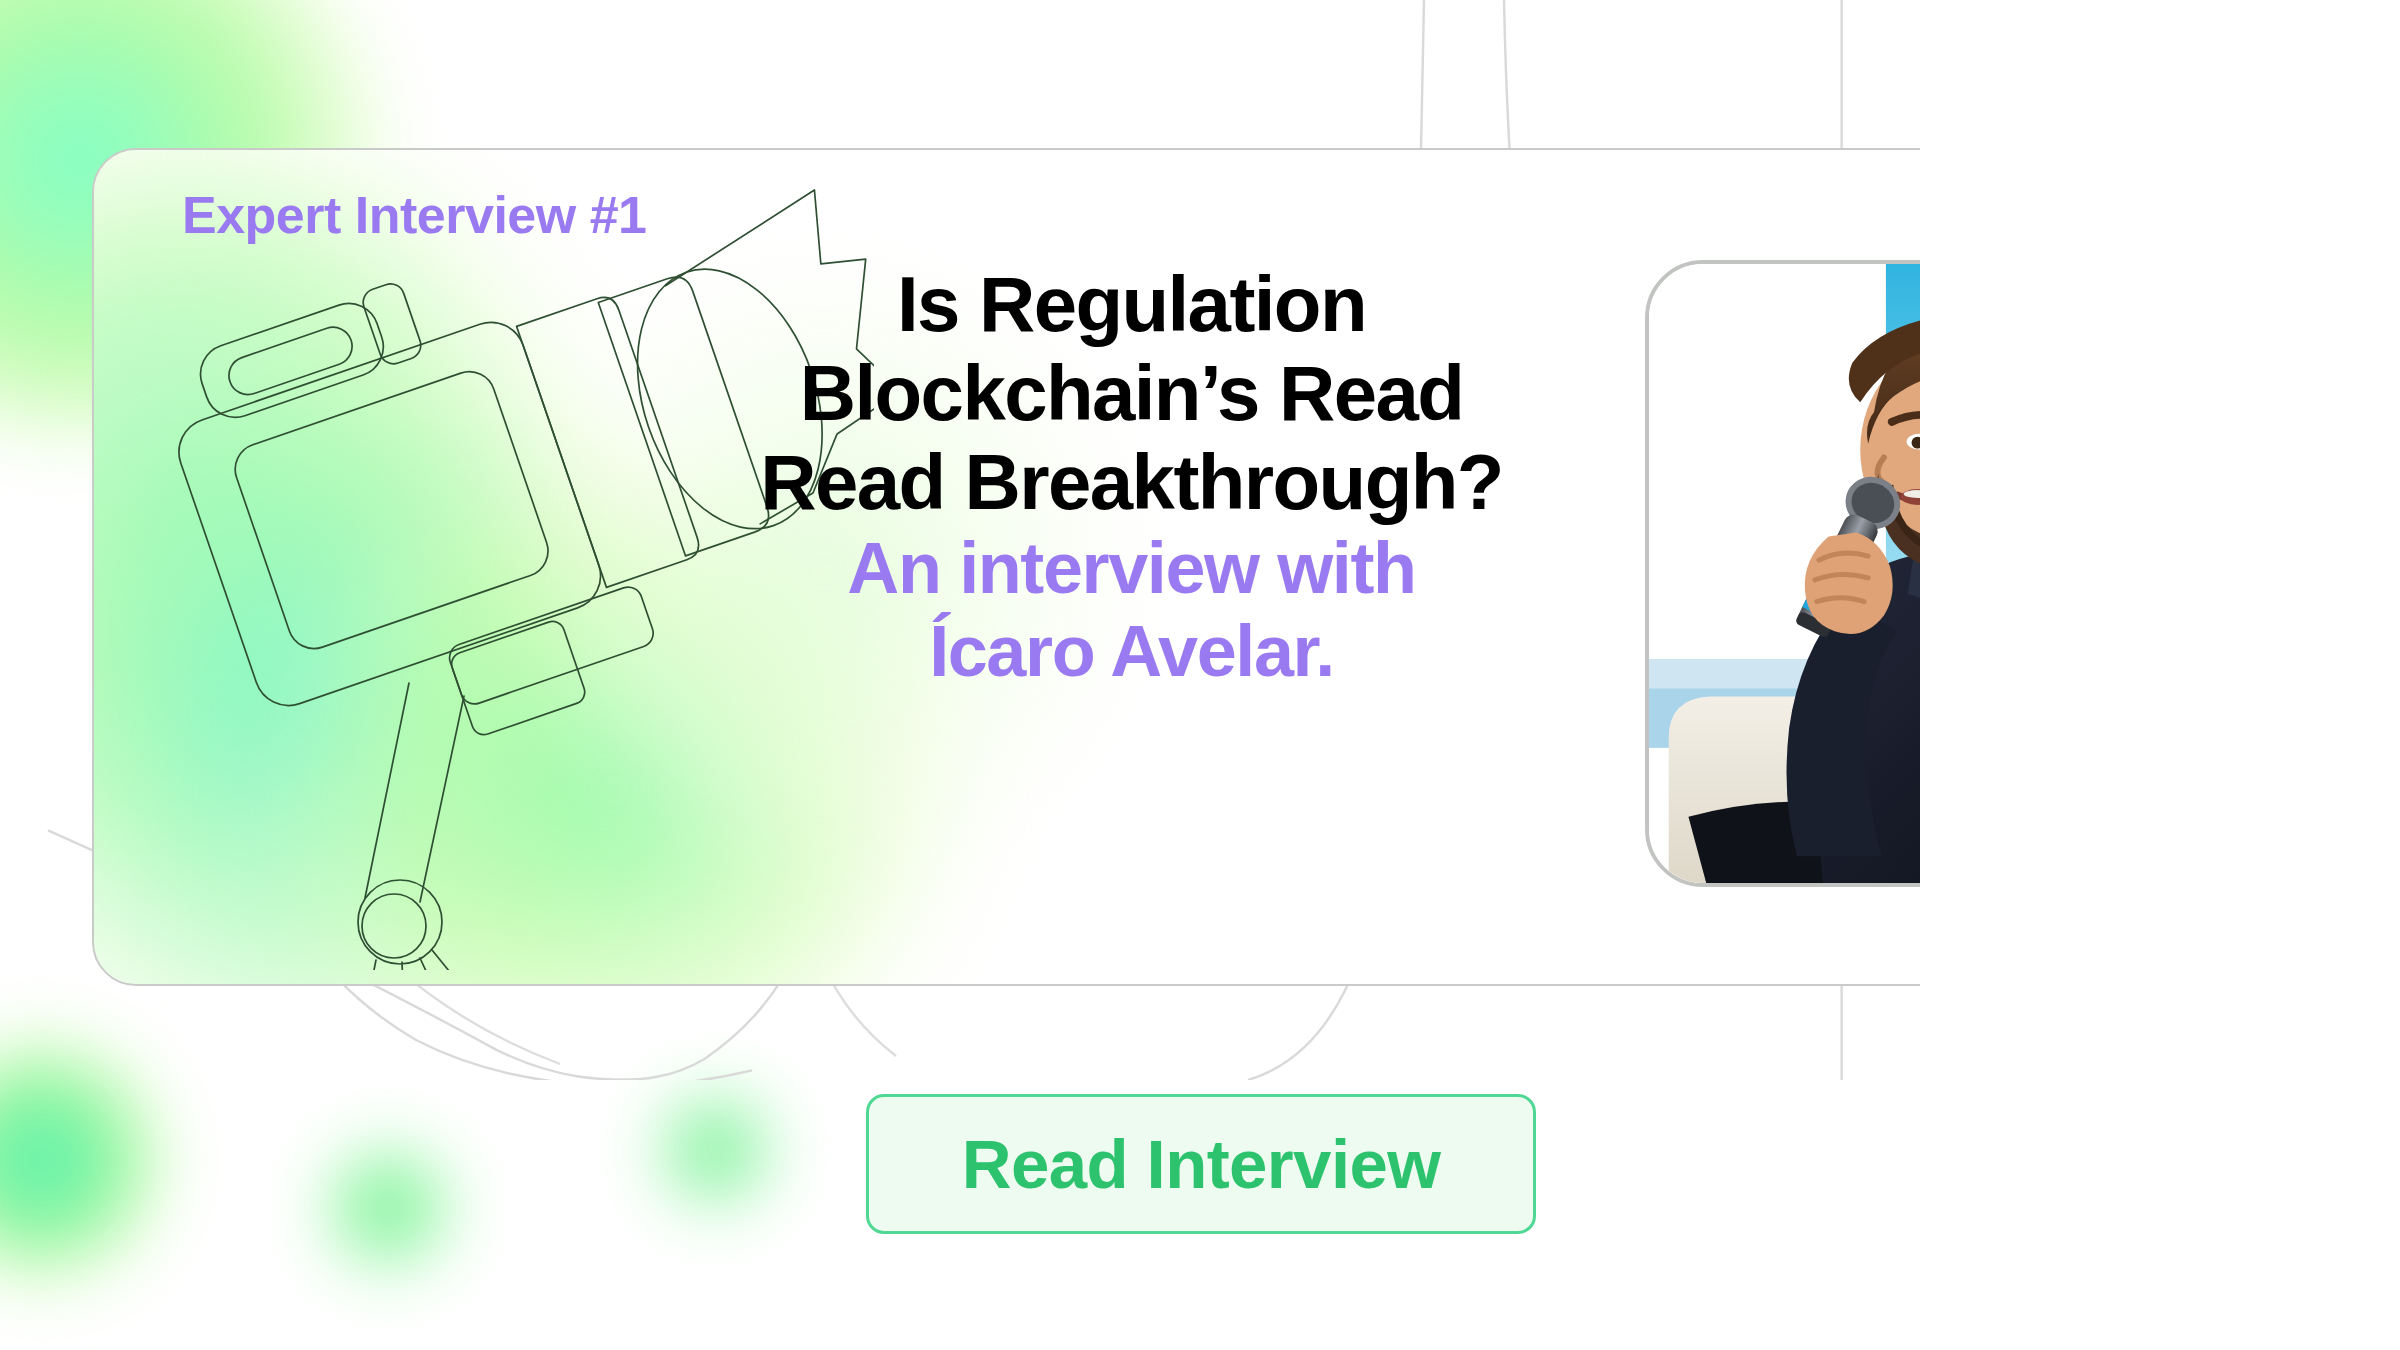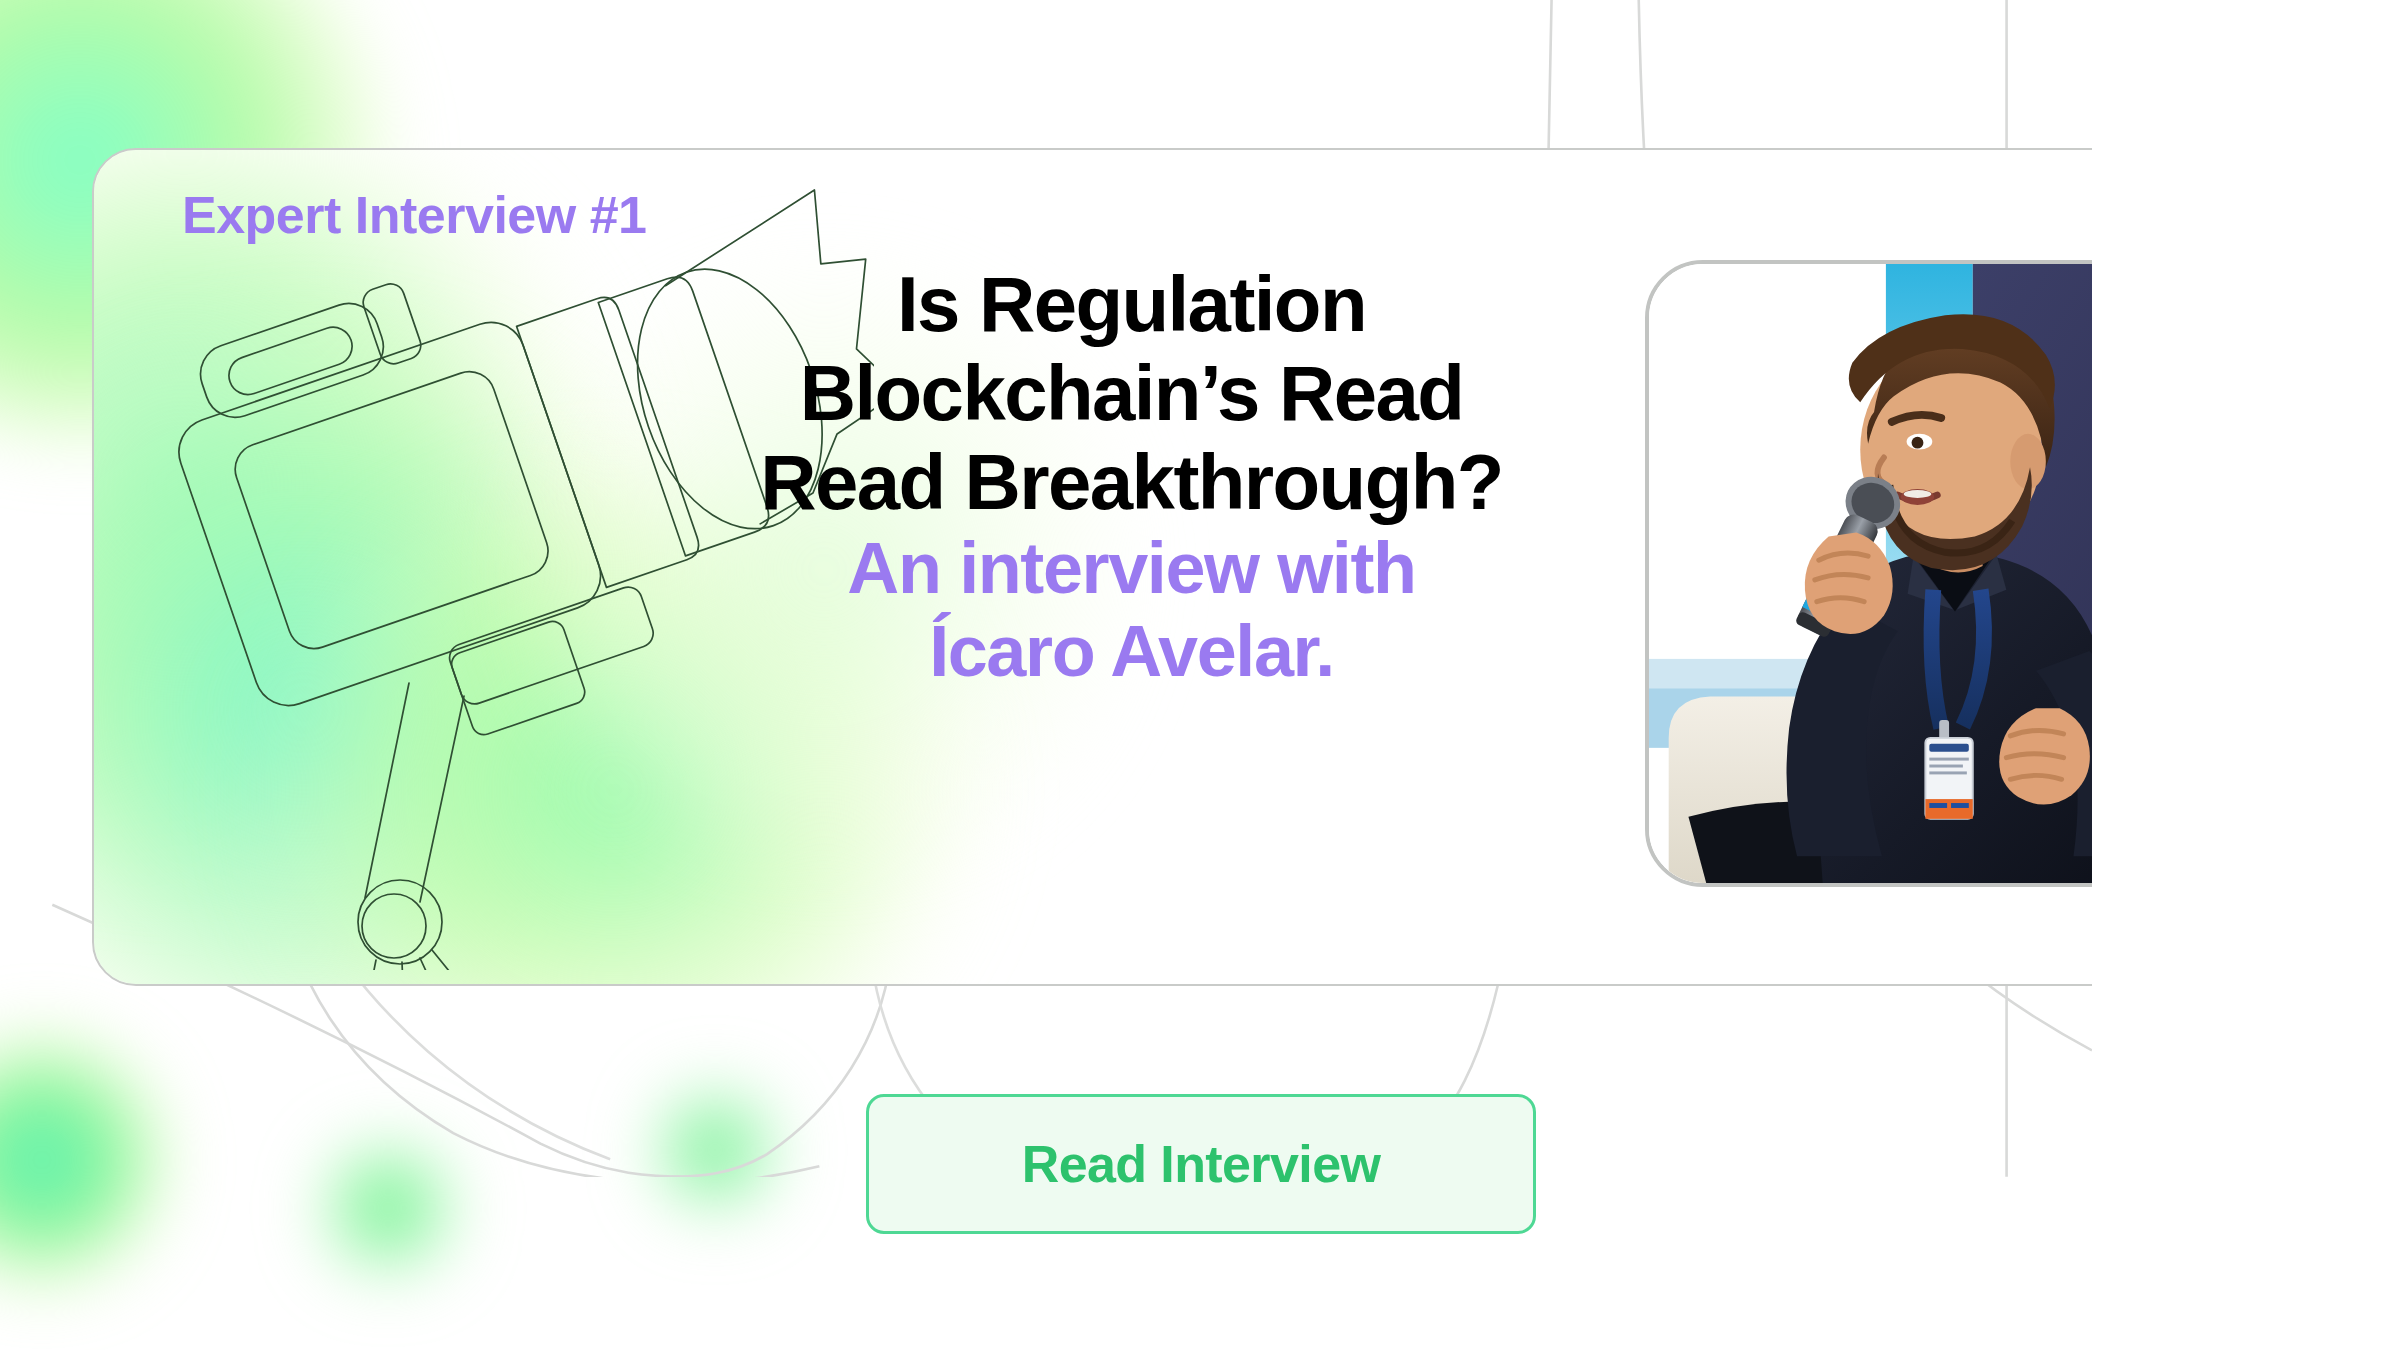--- a/index.html
+++ b/index.html
@@ -5,21 +5,21 @@
   * { margin:0; padding:0; box-sizing:border-box; }
   html, body {
     width:2400px; height:1350px;
     overflow:hidden;
     background:#ffffff;
     font-family:"Liberation Sans", sans-serif;
   }
 
   #stage {
     position:relative;
-    width:2092px; height:1350px;
+    width:1920px; height:1350px;
     background:#ffffff;
     overflow:hidden;
   }
 
   
   .bg-layer { position:absolute; inset:0; pointer-events:none; }
 
   .glow {
     position:absolute;
     border-radius:50%;
@@ -151,21 +151,21 @@
     width:670px; height:140px;
     border:3px solid #4ed894;
     border-radius:18px;
     background:#eefbf1;
     display:flex;
     align-items:center;
     justify-content:center;
     cursor:pointer;
   }
   #cta-label {
-    font-size:52px;
+    font-size:69px;
     font-weight:700;
     letter-spacing:-0.6px;
     color:#2dc26d;
     white-space:nowrap;
   }
 </style>
 </head>
 <body>
 
 <div id="stage">

